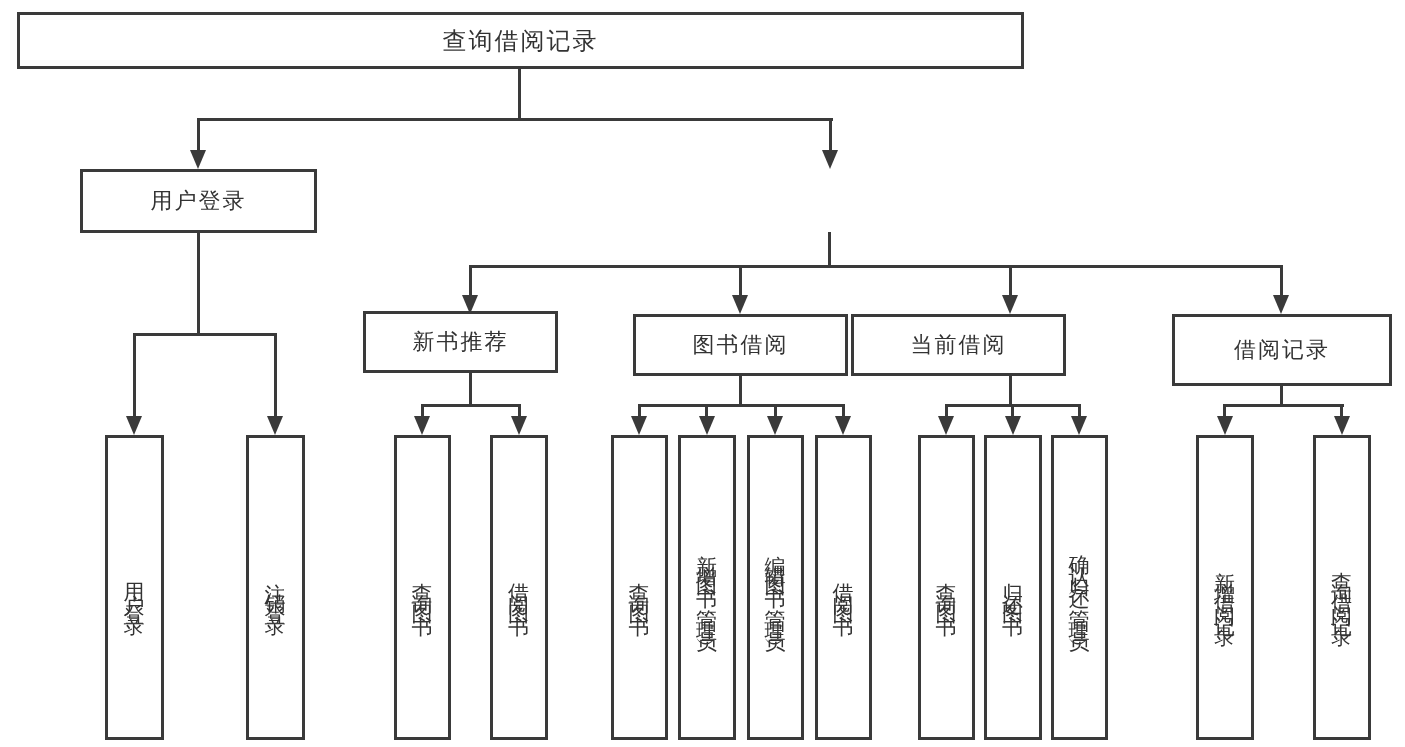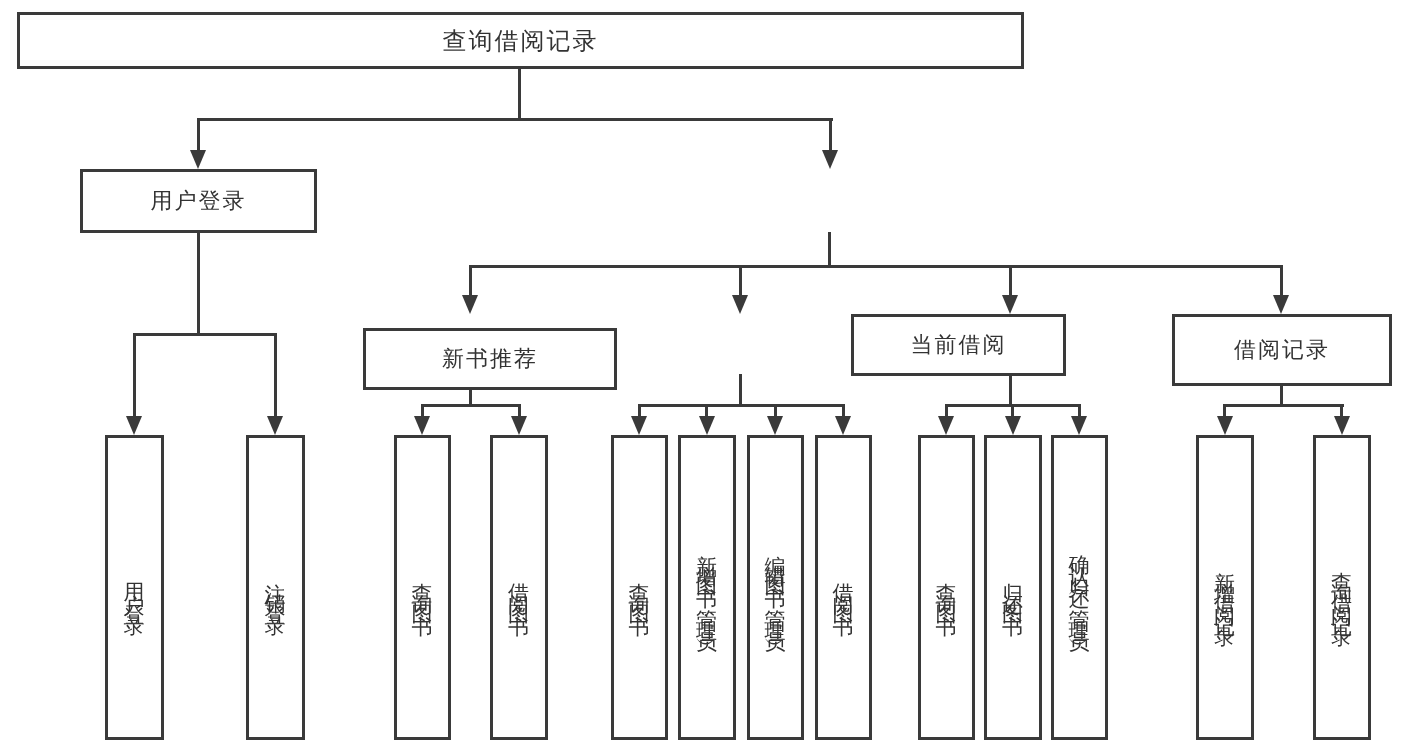--- a/index.html
+++ b/index.html
@@ -99,21 +99,22 @@
   <div class="lh" style="left:1223px;top:404px;width:121px"></div>
   <div class="lv" style="left:1223px;top:404px;height:14px"></div>
   <div class="arrow" style="left:1217px;top:416px"></div>
   <div class="lv" style="left:1340px;top:404px;height:14px"></div>
   <div class="arrow" style="left:1334px;top:416px"></div>
 
   <div class="box root-box" style="left:17px;top:12px;width:1007px;height:57px">查询借阅记录</div>
 
   <div class="box" style="left:80px;top:169px;width:237px;height:64px">用户登录</div>
 
-  <div class="box" style="left:363px;top:328px;width:254px;height:62px">新书推荐</div>
+  <div class="box" style="left:363px;top:311px;width:195px;height:62px">新书推荐</div>
+  <div class="box" style="left:633px;top:314px;width:215px;height:62px">图书借阅</div>
   <div class="box" style="left:851px;top:314px;width:215px;height:62px">当前借阅</div>
   <div class="box" style="left:1172px;top:314px;width:220px;height:72px">借阅记录</div>
 
   <div class="box vbox" style="left:105px;width:59px">用户登录</div>
   <div class="box vbox" style="left:246px;width:59px">注销登录</div>
 
   <div class="box vbox" style="left:394px;width:57px">查询图书</div>
   <div class="box vbox" style="left:490px;width:58px">借阅图书</div>
 
   <div class="box vbox" style="left:611px;width:57px">查询图书</div>

